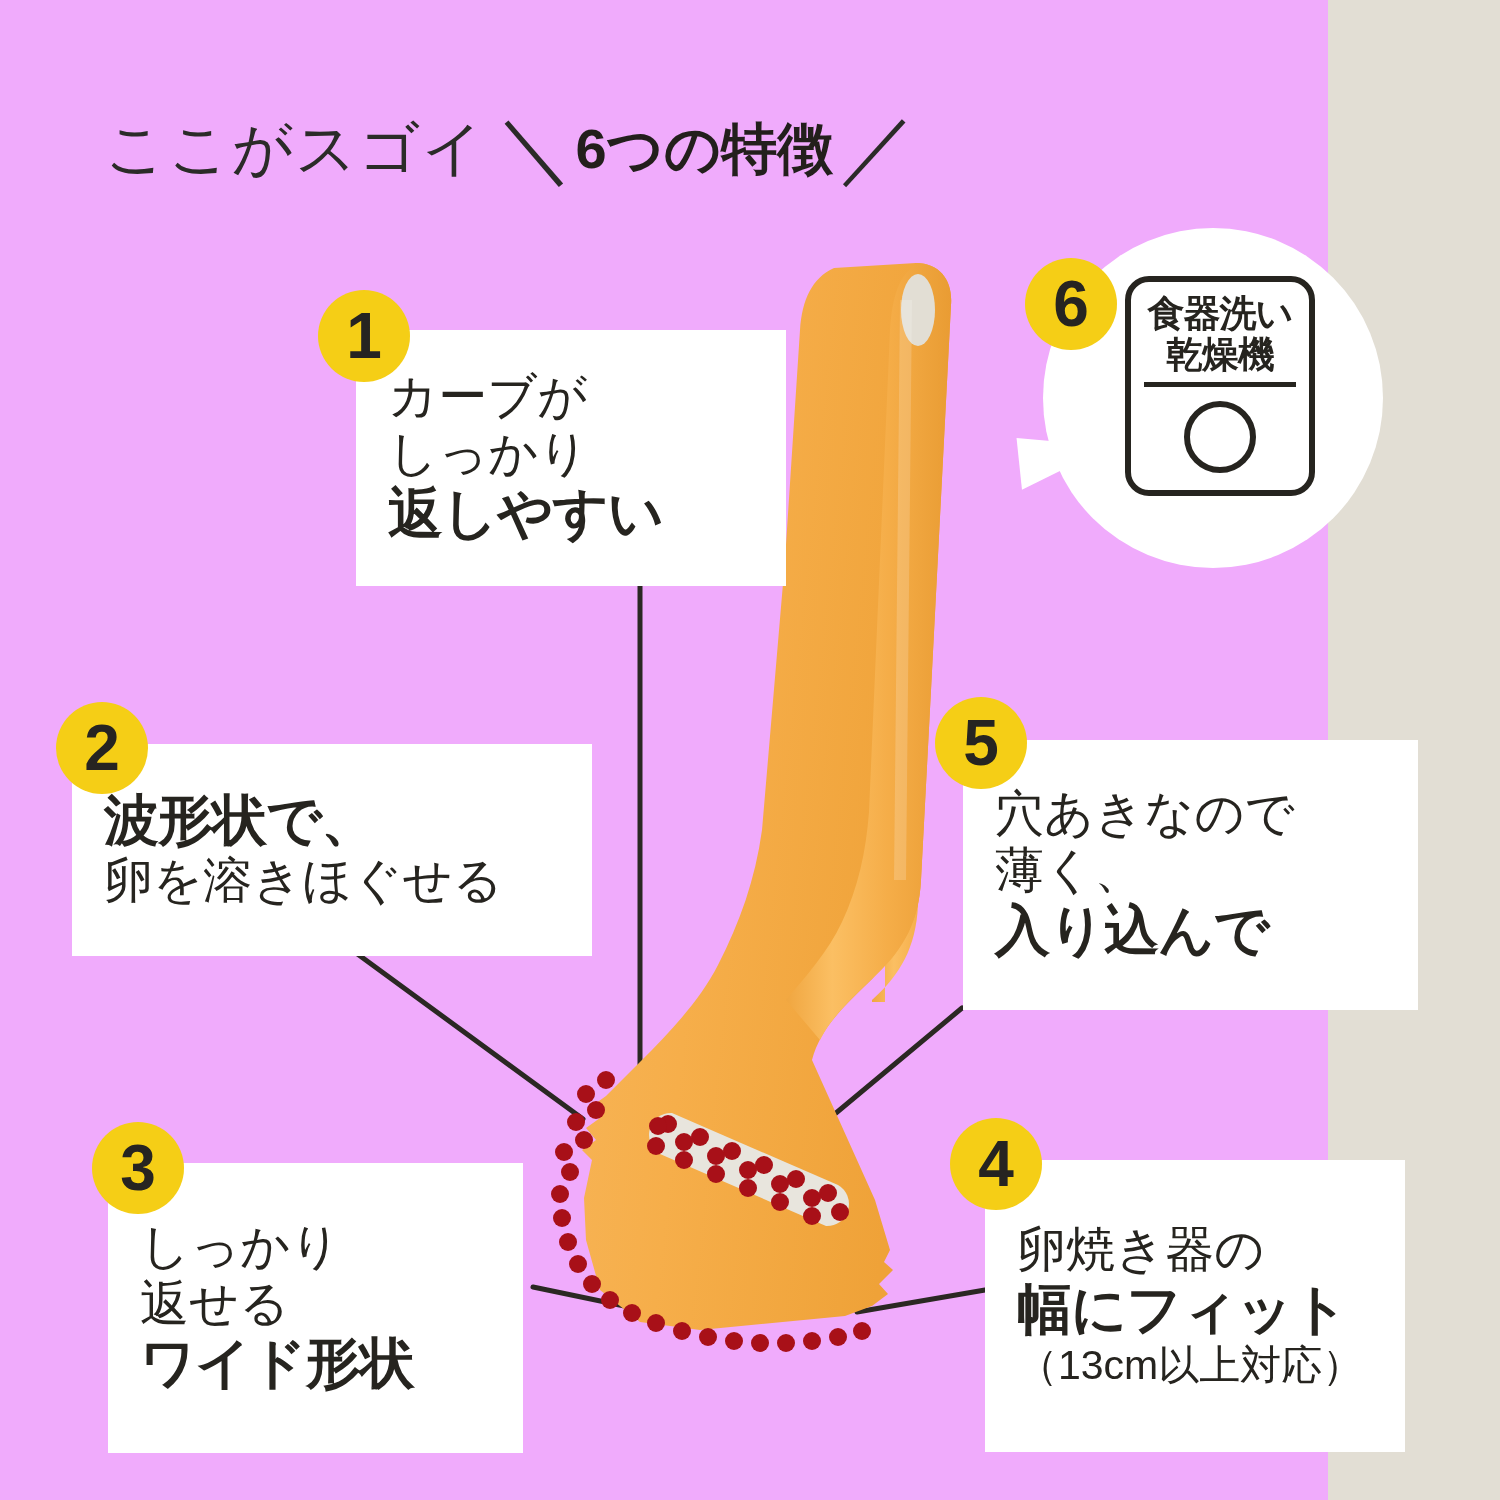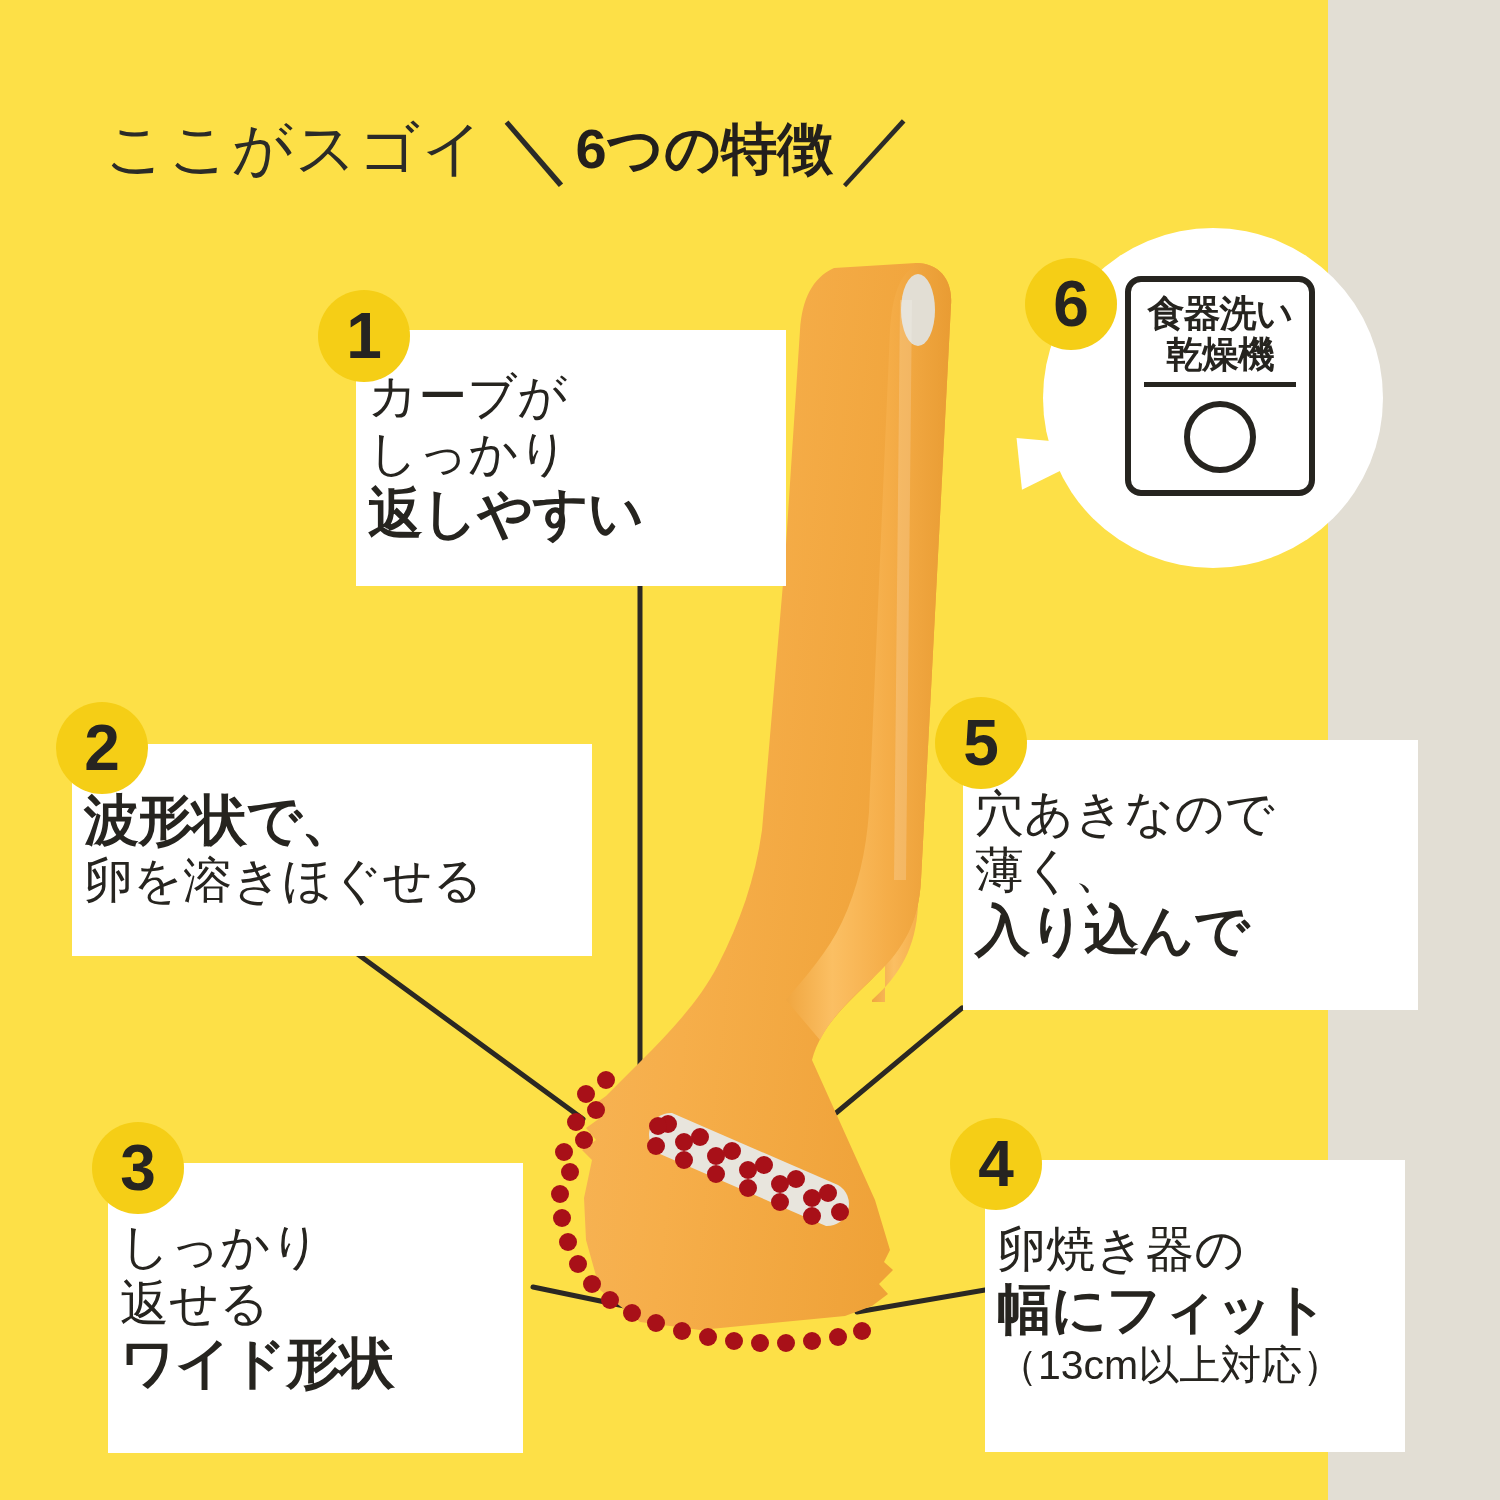--- a/index.html
+++ b/index.html
@@ -10,21 +10,21 @@
     width: 1500px;
     height: 1500px;
     background: #e2ded4;
     font-family: "Liberation Sans", "DejaVu Sans", sans-serif;
     overflow: hidden;
   }
   #stage {
     position: relative;
     width: 1328px;
     height: 1500px;
-    background: #fde047;
+    background: #f0abfc;
   }
 
   
   #headline {
     position: absolute;
     left: 105px;
     top: 96px;
     width: 950px;
     height: 105px;
     display: flex;
@@ -62,21 +62,21 @@
     width: 1500px;
     height: 1500px;
     pointer-events: none;
   }
 
   
   .callout {
     position: absolute;
     background: #ffffff;
     box-sizing: border-box;
-    padding: 18px 26px 20px 12px;
+    padding: 18px 26px 20px 32px;
     display: flex;
     flex-direction: column;
     justify-content: center;
   }
   .cl-line {
     color: #26241f;
     line-height: 1.16;
     white-space: nowrap;
   }
   .cl-norm { font-weight: 400; font-size: 49px; }
@@ -142,21 +142,21 @@
     border-color: transparent transparent transparent #ffffff;
     transform: rotate(-6deg);
   }
   #dish-box {
     position: absolute;
     left: 112px;
     top: 48px;
     width: 190px;
     height: 220px;
     border: 6px solid #26241f;
-    border-radius: 16px;
+    border-radius: 24px;
     box-sizing: border-box;
     background: #ffffff;
     display: flex;
     flex-direction: column;
     align-items: center;
     padding-top: 12px;
   }
   .dish-line {
     font-size: 37px;
     font-weight: 700;

